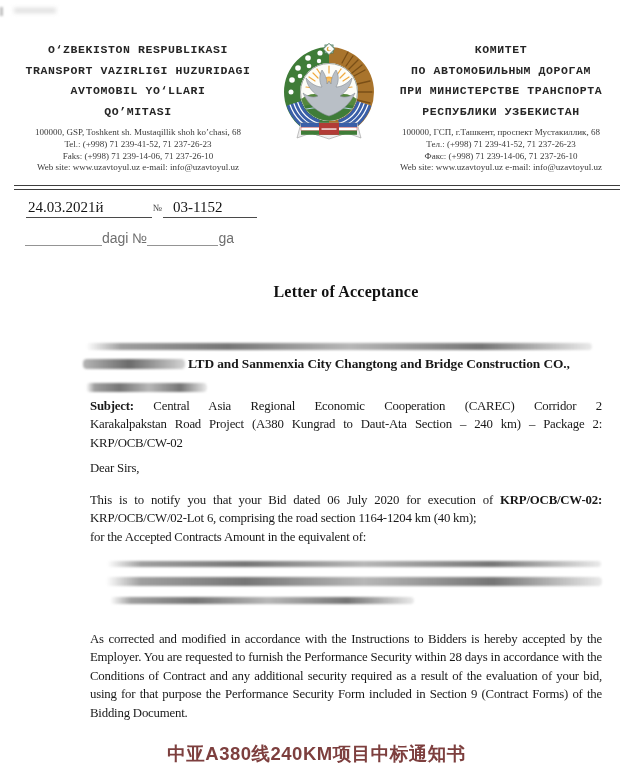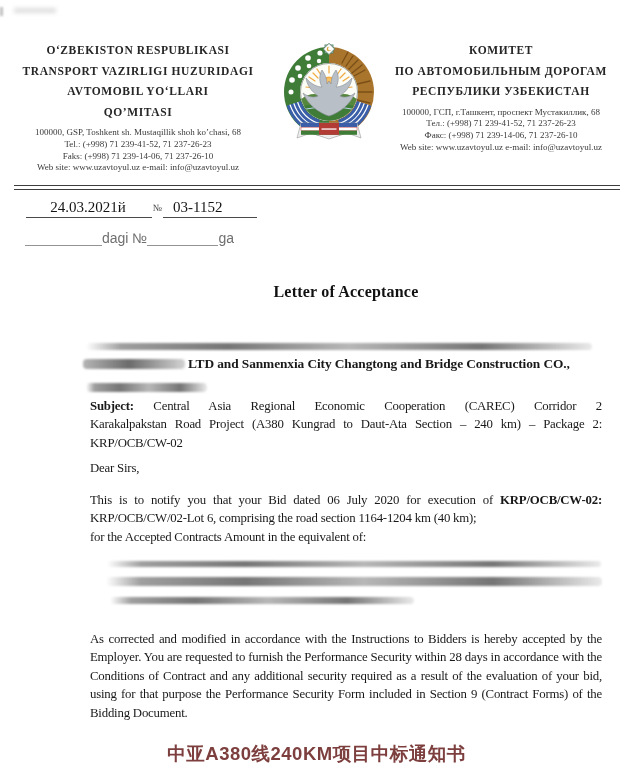--- a/index.html
+++ b/index.html
@@ -8,31 +8,31 @@
   .page { position:absolute; inset:0; background:#fff; }
 
   
   .smudge { position:absolute; top:8px; left:14px; width:42px; height:5px; background:#d9d9d9; filter:blur(2px); opacity:.85; }
   .edge-mark { position:absolute; top:7px; left:0; width:3px; height:9px; background:#c0c0c0; filter:blur(1px); }
 
   
   .lh-col { position:absolute; top:40px; text-align:center; }
   .lh-left { left:14px; width:248px; }
   .lh-right { right:6px; width:252px; }
-  .lh-title div { font-weight:bold; font-size:11.5px; line-height:20.5px; letter-spacing:.6px; color:#262626; }
+  .lh-title div { font-weight:bold; font-size:11.5px; line-height:20.5px; letter-spacing:.6px; color:#262626;font-family:Liberation Mono, monospace; }
   .lh-addr { margin-top:5px; font-size:9px; line-height:11.8px; color:#3a3a3a; }
   .lh-emblem { position:absolute; left:268px; top:40px; width:122px; text-align:center; }
 
   .rule { position:absolute; top:185px; left:14px; right:13px; height:5px;
           border-top:1.6px solid #3e3e3e; border-bottom:1.6px solid #3e3e3e; }
 
   
   .ref1 { position:absolute; top:199px; left:26px; font-size:15px; color:#141414; white-space:nowrap; }
   .seg { display:inline-block; border-bottom:1.6px solid #4a4a4a; }
-  .seg-date { min-width:126px; padding:0 4px 1px 2px;text-align:center; }
+  .seg-date { min-width:126px; padding:0 4px 1px 2px; }
   .no-sign { font-size:9.5px; color:#3e3e3e; margin:0 1px; vertical-align:1px; }
   .seg-num { min-width:94px; padding:0 4px 1px 10px; }
   .ref2 { position:absolute; top:230px; left:25px; font-family:"Liberation Sans", sans-serif; font-size:14px; color:#6f6f6f; white-space:nowrap; }
   .blank { display:inline-block; border-bottom:1px solid #949494; height:13px; vertical-align:bottom; }
   .b1 { width:77px; } .b2 { width:71px; }
 
   .title { position:absolute; top:283px; left:90px; width:512px; text-align:center;
            font-size:16px; font-weight:bold; letter-spacing:.2px; color:#111; }
 
   
@@ -164,20 +164,21 @@
       <rect x="20" y="90.6" width="56" height="4.2" fill="#3f7c38"></rect>
       <rect x="38" y="83" width="20" height="11.8" fill="#b23b36"></rect>
       <rect x="40.5" y="88.3" width="15" height="1.5" fill="#ffffff" opacity="0.85"></rect>
     </svg>
   </div>
 
   <div class="lh-col lh-right">
     <div class="lh-title">
       <div>КОМИТЕТ</div>
       <div>ПО  АВТОМОБИЛЬНЫМ  ДОРОГАМ</div>
+      <div>ПРИ  МИНИСТЕРСТВЕ  ТРАНСПОРТА</div>
       <div>РЕСПУБЛИКИ  УЗБЕКИСТАН</div>
     </div>
     <div class="lh-addr">
       <div>100000, ГСП, г.Ташкент, проспект Мустакиллик, 68</div>
       <div>Тел.: (+998) 71 239-41-52, 71 237-26-23</div>
       <div>Факс: (+998) 71 239-14-06, 71 237-26-10</div>
       <div>Web site: www.uzavtoyul.uz  e-mail: info@uzavtoyul.uz</div>
     </div>
   </div>
 

